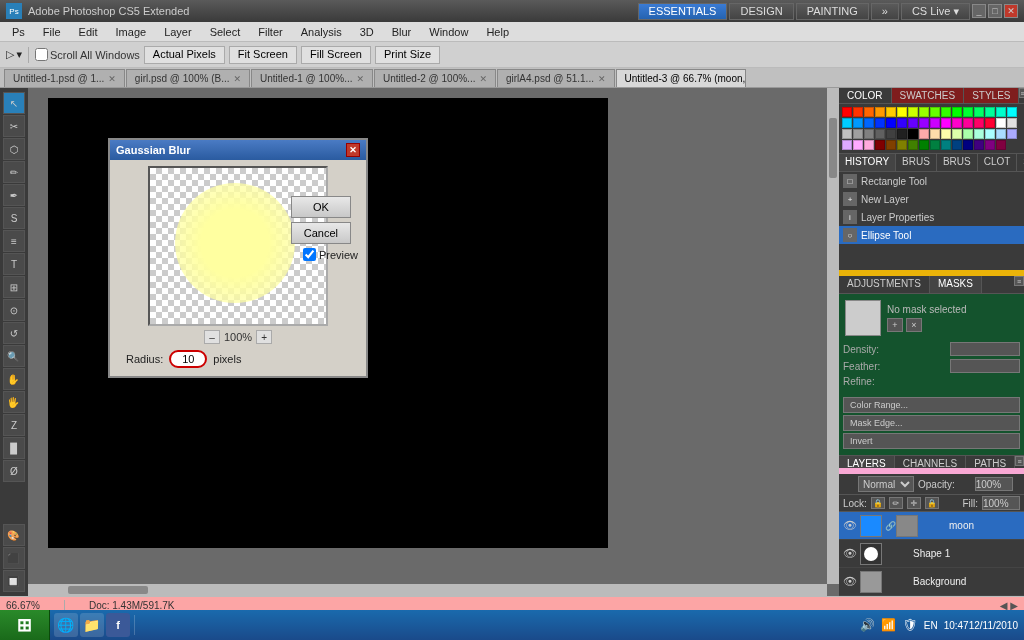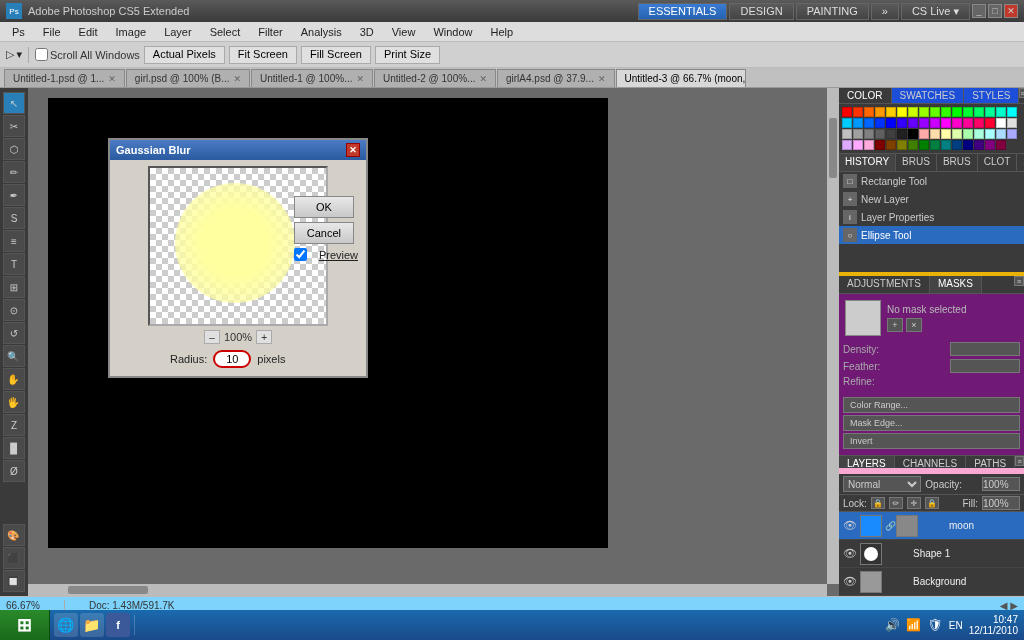--- a/index.html
+++ b/index.html
@@ -164,21 +164,21 @@
     .panel-tabs {
       display: flex;
       background: #3a3a3a;
       border-bottom: 1px solid #555;
     }
     .panel-tab {
       padding: 2px 8px;
       font-size: 10px;
       color: #ccc;
       cursor: pointer;
-      background: #1d4ed8;
+      background: #7f1d1d;
       border-right: 1px solid #555;
     }
     .panel-tab.active { background: #3a3a3a; color: #fff; }
     .color-swatches {
       padding: 3px;
       display: flex;
       flex-wrap: wrap;
       gap: 1px;
     }
     .swatch { width: 10px; height: 10px; cursor: pointer; border: 1px solid rgba(0,0,0,0.2); }
@@ -216,22 +216,22 @@
     .history-item.active-item { background: #2a6bc0; color: #fff; }
     .history-item-icon {
       width: 14px; height: 14px;
       background: #666;
       display: flex; align-items: center; justify-content: center;
       font-size: 8px; color: #eee;
     }
 
     
     #adj-panel {
-      background: #701a75;
-      border-top: 4px solid #eab308;
+      background: #14532d;
+      border-top: 6px solid #eab308;
     }
     .adj-tabs {
       display: flex;
       background: #3a3a3a;
       border-bottom: 1px solid #555;
       height: 18px;
     }
     .adj-tab {
       padding: 2px 8px;
       font-size: 10px;
@@ -287,21 +287,21 @@
       padding: 2px 8px;
       font-size: 10px;
       color: #ccc;
       cursor: pointer;
       border-right: 1px solid #555;
     }
     .layers-tab.active { background: #444; color: #fff; }
     .layers-controls {
       display: flex;
       align-items: center;
-      padding: 2px 4px;
+      padding: 2px 19px;
       gap: 4px;
       border-bottom: 1px solid #555;
     }
     .blend-select {
       flex: 1;
       height: 16px;
       background: #555;
       border: 1px solid #777;
       color: #ccc;
       font-size: 10px;
@@ -416,21 +416,20 @@
       display: flex; align-items: center; justify-content: center;
       font-size: 10px;
     }
     #blur-radius-row {
       display: flex;
       align-items: center;
       padding: 4px 16px 8px;
       gap: 6px;
       font-size: 11px;
       color: #222;
-      margin-left: 44px;
     }
     #radius-input {
       width: 38px;
       height: 18px;
       border: 2px solid #c00;
       border-radius: 10px;
       text-align: center;
       font-size: 11px;
       background: #fff;
       color: #000;
@@ -446,31 +445,30 @@
     }
     .blur-btn {
       width: 60px; height: 22px;
       background: linear-gradient(to bottom, #e8e8e8, #c8c8c8);
       border: 1px solid #888;
       font-size: 11px;
       cursor: pointer;
       display: flex; align-items: center; justify-content: center;
     }
     #preview-check {
-      display: flex; align-items: center; gap: 12px;
+      display: flex; align-items: center; gap: 3px;
       font-size: 11px; color: #222;
       cursor: pointer;
-      margin-left: 0;
-      text-decoration: underline;
+      margin-left: 12px;
     }
 
     
     #status-bar {
       height: 18px;
-      background: #7dd3fc;
+      background: #fca5a5;
       display: flex;
       align-items: center;
       padding: 0 6px;
       font-size: 10px;
       color: #333;
       border-top: 1px solid #bbb;
       gap: 24px;
     }
 
     
@@ -580,21 +578,21 @@
 <div id="menu-bar">
   <div class="menu-item">Ps</div>
   <div class="menu-item">File</div>
   <div class="menu-item">Edit</div>
   <div class="menu-item">Image</div>
   <div class="menu-item">Layer</div>
   <div class="menu-item">Select</div>
   <div class="menu-item">Filter</div>
   <div class="menu-item">Analysis</div>
   <div class="menu-item">3D</div>
-  <div class="menu-item">View</div>
+  <div class="menu-item">Blur</div>
   <div class="menu-item">Window</div>
   <div class="menu-item">Help</div>
 </div>
 
 <div id="toolbar">
   <div class="tool-select">
     <span>▷</span>
       <span>▾</span>
   </div>
   <div style="width:1px;height:16px;background:#aaa;margin:0 2px"></div>
@@ -619,21 +617,21 @@
     </div>
     <div class="tab">
       <span>Untitled-1 @ 100%...</span>
       <span class="tab-close">✕</span>
     </div>
     <div class="tab">
       <span>Untitled-2 @ 100%...</span>
       <span class="tab-close">✕</span>
     </div>
     <div class="tab">
-      <span>girlA4.psd @ 37.9...</span>
+      <span>girlA4.psd @ 51.1...</span>
       <span class="tab-close">✕</span>
     </div>
     <div class="tab active">
       <span>Untitled-3 @ 66.7% (moon, RGB/8) *</span>
     </div>
   </div>
 
 <div id="main-layout">
 
   <div id="left-panel">
@@ -912,18 +910,18 @@
     <div class="taskbar-icon">📁</div>
     <div class="taskbar-icon" style="background:#3b5998;border-radius:3px;color:#fff;font-size:11px;font-weight:bold;">f</div>
   </div>
   <div style="width:1px;height:20px;background:rgba(255,255,255,0.2);"></div>
   <div id="taskbar-apps"></div>
   <div id="taskbar-right">
     <span class="sys-icon">🔊</span>
     <span class="sys-icon">📶</span>
     <span class="sys-icon">🛡</span>
     <span>EN</span>
-    <div style="display:flex;flex-direction:column;align-items:flex-end;">
+    <div style="display:flex;align-items:flex-end;">
       <span>10:47</span>
       <span>12/11/2010</span>
     </div>
   </div>
 </div>
 
 </body></html>

